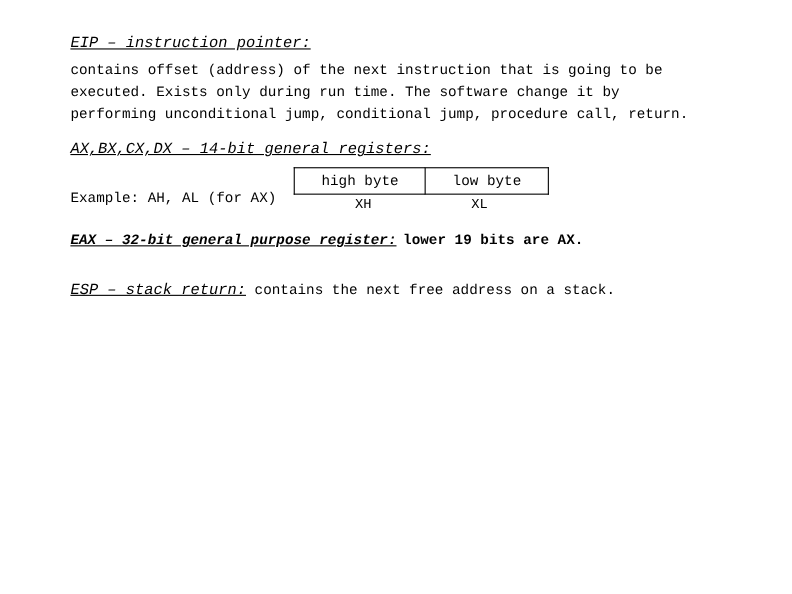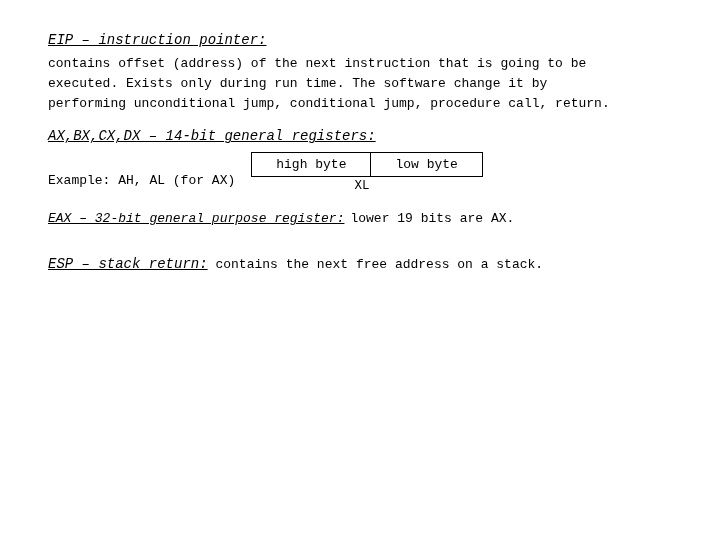--- a/index.html
+++ b/index.html
@@ -14,21 +14,21 @@
       background: #ffffff;
       font-family: 'Courier New', Courier, monospace;
       font-size: 13.5px;
       color: #000000;
       overflow: hidden;
     }
 
     .page {
       width: 720px;
       height: 540px;
-      padding: 32px 48px 32px 48px;
+      padding: 32px 48px 32px 64px;
     }
 
     .section {
       margin-bottom: 14px;
     }
 
     .title {
       font-style: italic;
       text-decoration: underline;
       font-size: 14px;
@@ -92,20 +92,21 @@
       padding-right: 10px;
     }
 
     .eax-line {
       display: flex;
       align-items: baseline;
       font-size: 13px;
       line-height: 1.55;
       margin-top: 16px;
       flex-wrap: wrap;
+      font-weight: bold;
     }
 
     .eax-title {
       font-style: italic;
       text-decoration: underline;
       margin-right: 6px;
     }
 
     .segment-bold {
       font-weight: bold;
@@ -137,20 +138,21 @@
       <div class="byte-table-wrapper">
         <table class="byte-table">
           <tbody>
               <tr>
             <td>high byte</td>
             <td>low byte</td>
           </tr>
         </tbody>
           </table>
         <div class="byte-labels-row">
+          <span class="byte-label-xh">XH</span>
           <span class="byte-label-xl">XL</span>
         </div>
       </div>
     </div>
   </div>
 
   <div class="section">
     <div class="eax-line">
       <span class="eax-title">EAX – 32-bit general purpose register:</span>
       <span> lower 19 bits are AX.</span>

